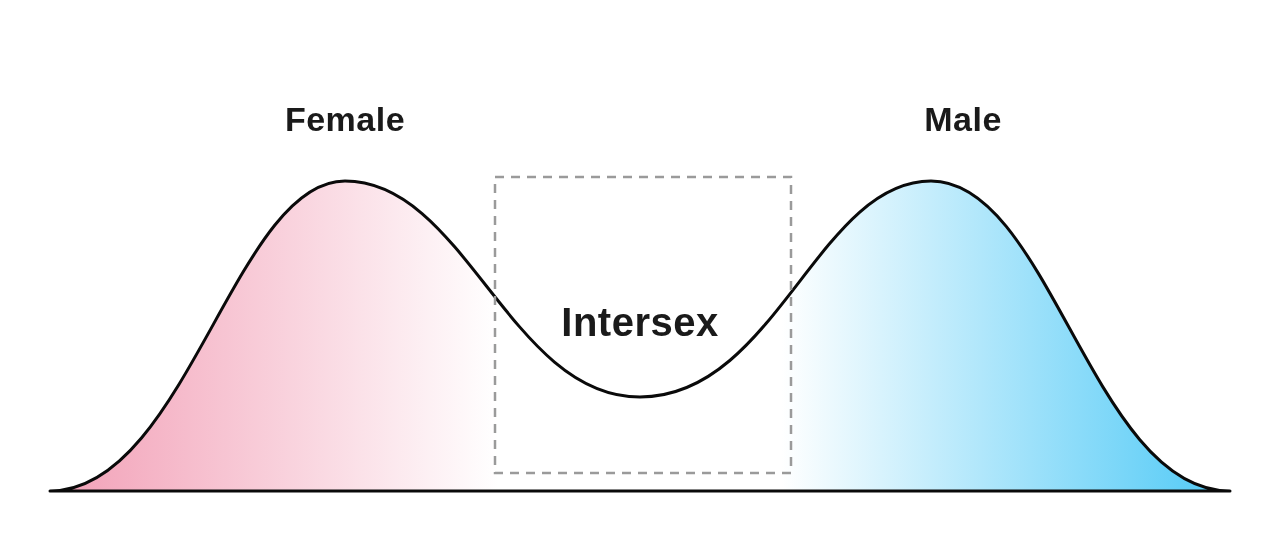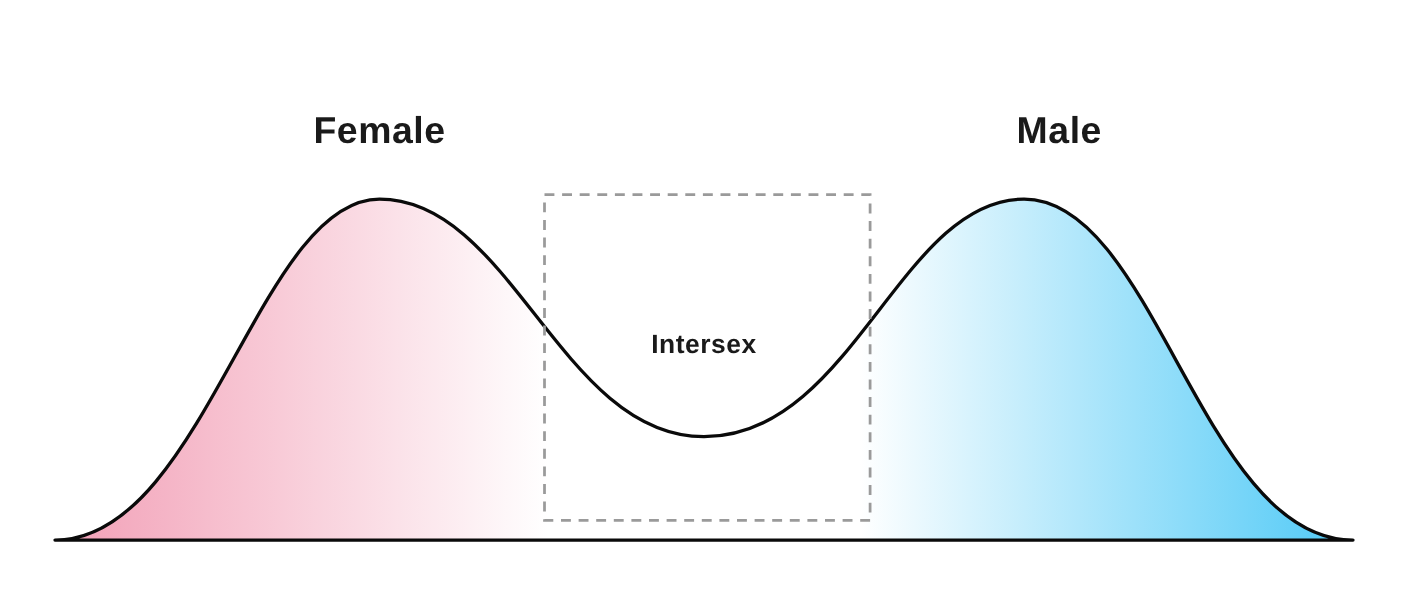--- a/index.html
+++ b/index.html
@@ -29,21 +29,21 @@
     white-space: nowrap;
     user-select: none;
   }
   .label-peak {
     font-size: 34px;
     top: 100px;
   }
   .label-female { left: 345px; }
   .label-male   { left: 963px; }
   .label-intersex {
-    font-size: 24px;
+    font-size: 40px;
     left: 640px;
     top: 300px;
   }
 </style>
 </head>
 <body>
 
 <div class="canvas">
 
   <svg class="diagram-svg" width="1280" height="538" viewBox="0 0 1280 538">

